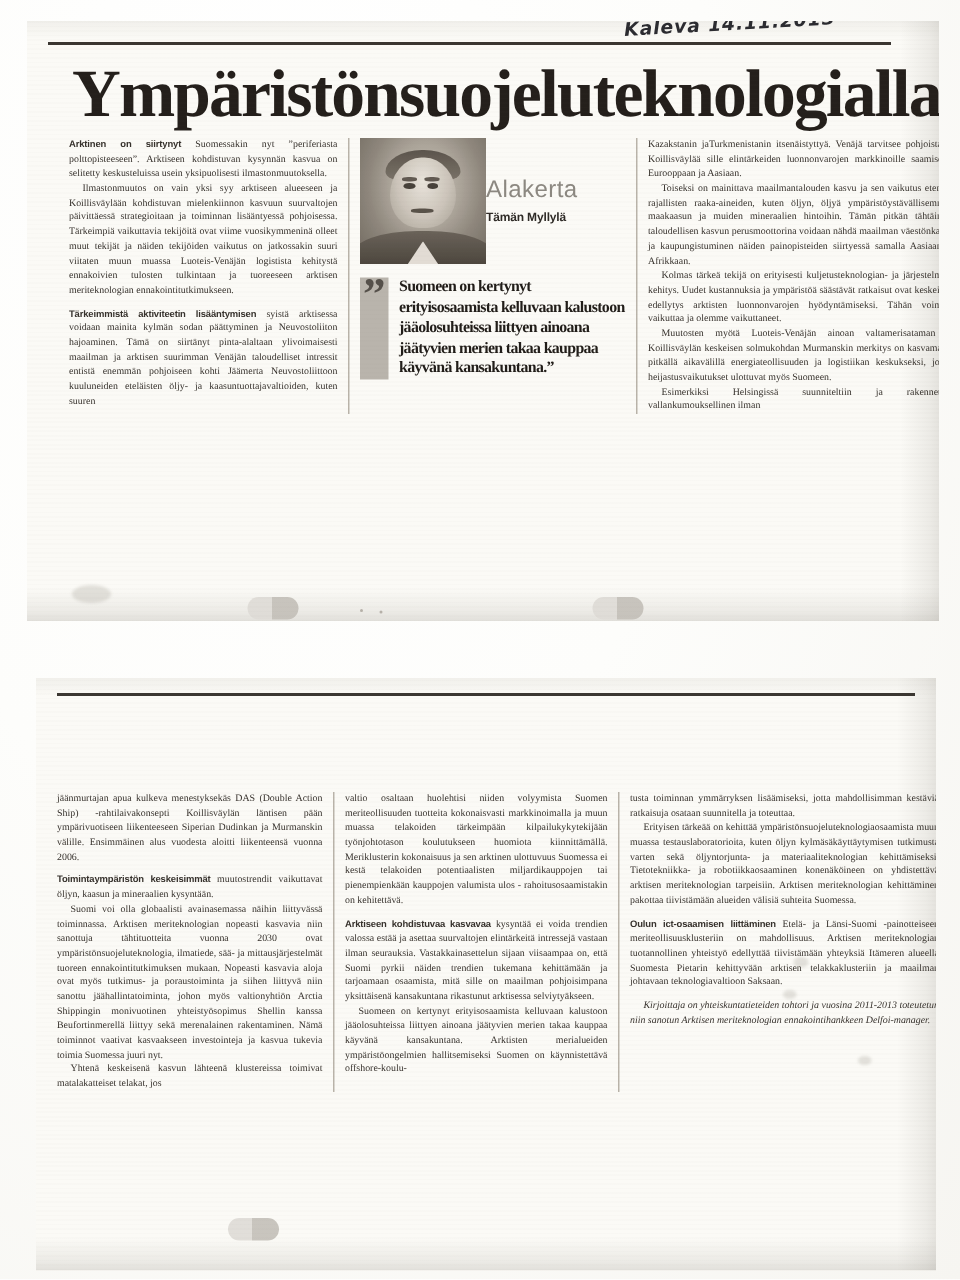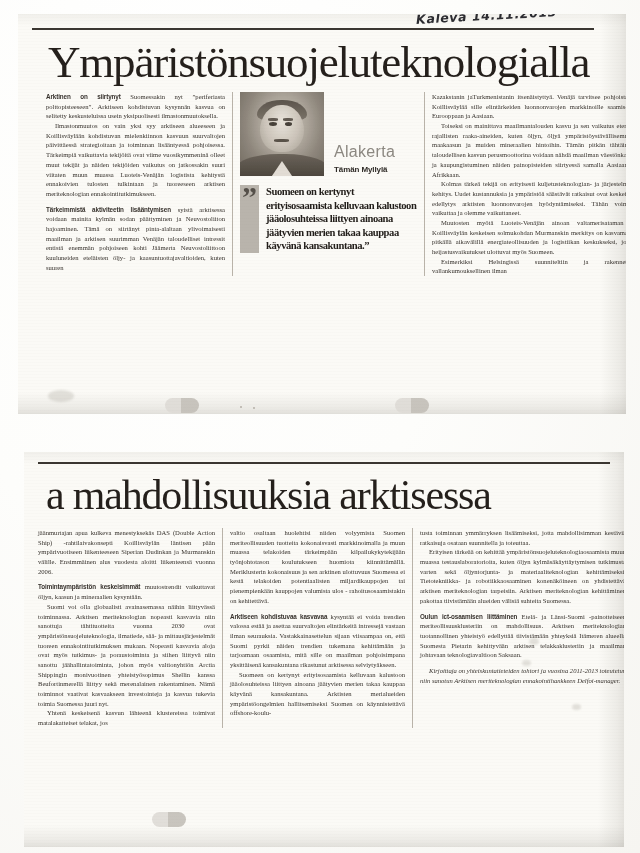--- a/index.html
+++ b/index.html
@@ -150,22 +150,21 @@
 
   
   .cols-bottom { left: 26px; top: 520px; width: 588px; }
   .cols-bottom .col-1 { width: 184px; padding-left: 0; }
   .cols-bottom .col-2 { width: 190px; }
   .cols-bottom .col-3 { width: 214px; padding-right: 0; }
 
   
   .byline-block {
     display: flex;
-    align-items: flex-end;
-    gap: 10px;
+    align-items: center;
     margin-bottom: 9px;
   }
   .portrait {
     width: 84px;
     height: 84px;
     flex: 0 0 84px;
     background:
       radial-gradient(ellipse at 52% 38%, #cdc7bd 0%, #a9a298 38%, #8d867c 62%, #6f685f 100%),
       linear-gradient(160deg, #b4ada3 0%, #8a837a 100%);
     position: relative;
@@ -305,21 +304,21 @@
   <div class="clipping clipping-top">
 
     <div class="edge-shade-t"></div>
     <div class="edge-shade-r"></div>
     <div class="edge-shade-b"></div>
 
     <div class="rule-thick" style="left:14px; top:14px; width:562px;"></div>
 
     <div class="handwriting" style="left:398px; top:-6px;">Kaleva 14.11.2013</div>
 
-    <h1 class="headline headline-top" style="margin:0;">Ympäristönsuojeluteknologialla</h1>
+    <h1 class="headline headline-top" style="margin:0;font-weight:bold;">Ympäristönsuojeluteknologialla</h1>
 
     <div class="cols cols-top">
 
       <div class="col col-1">
         <p class="first">
           <span class="lead-in">Arktinen on siirtynyt</span><span> Suomessakin nyt ”periferiasta polttopisteeseen”. Arktiseen kohdistuvan kysynnän kasvua on selitetty keskusteluissa usein yksipuolisesti ilmastonmuutoksella.</span>
         </p>
         <p>
           <span>Ilmastonmuutos on vain yksi syy arktiseen alueeseen ja Koillisväylään kohdistuvan mielenkiinnon kasvuun suurvaltojen päivittäessä strategioitaan ja toiminnan lisääntyessä pohjoisessa. Tärkeimpiä vaikuttavia tekijöitä ovat viime vuosikymmeninä olleet muut tekijät ja näiden tekijöiden vaikutus on jatkossakin suuri viitaten muun muassa Luoteis-Venäjän logistista kehitystä ennakoivien tulosten tulkintaan ja tuoreeseen arktisen meriteknologian ennakointitutkimukseen.</span>
         </p>
@@ -385,21 +384,20 @@
   </div>
 
   <div class="clipping clipping-bottom">
 
     <div class="edge-shade-t"></div>
     <div class="edge-shade-r"></div>
     <div class="edge-shade-b"></div>
 
     <div class="rule-thick" style="left:14px; top:10px; width:572px;"></div>
 
-    <h1 class="headline" style="left:22px; top:22px; font-size:42px; margin:0;">a mahdollisuuksia arktisessa</h1>
 
     <div class="cols cols-bottom" style="left:14px; top:76px;">
 
       <div class="col col-1">
         <p class="first">
           <span>jäänmurtajan apua kulkeva menestyksekäs DAS (Double Action Ship) -rahtilaivakonsepti Koillisväylän läntisen pään ympärivuotiseen liikenteeseen Siperian Dudinkan ja Murmanskin välille. Ensimmäinen alus vuodesta aloitti liikenteensä vuonna 2006.</span>
         </p>
         <p class="lead">
           <span class="lead-in">Toimintaympäristön keskeisimmät</span><span> muutostrendit vaikuttavat öljyn, kaasun ja mineraalien kysyntään.</span>
         </p>

